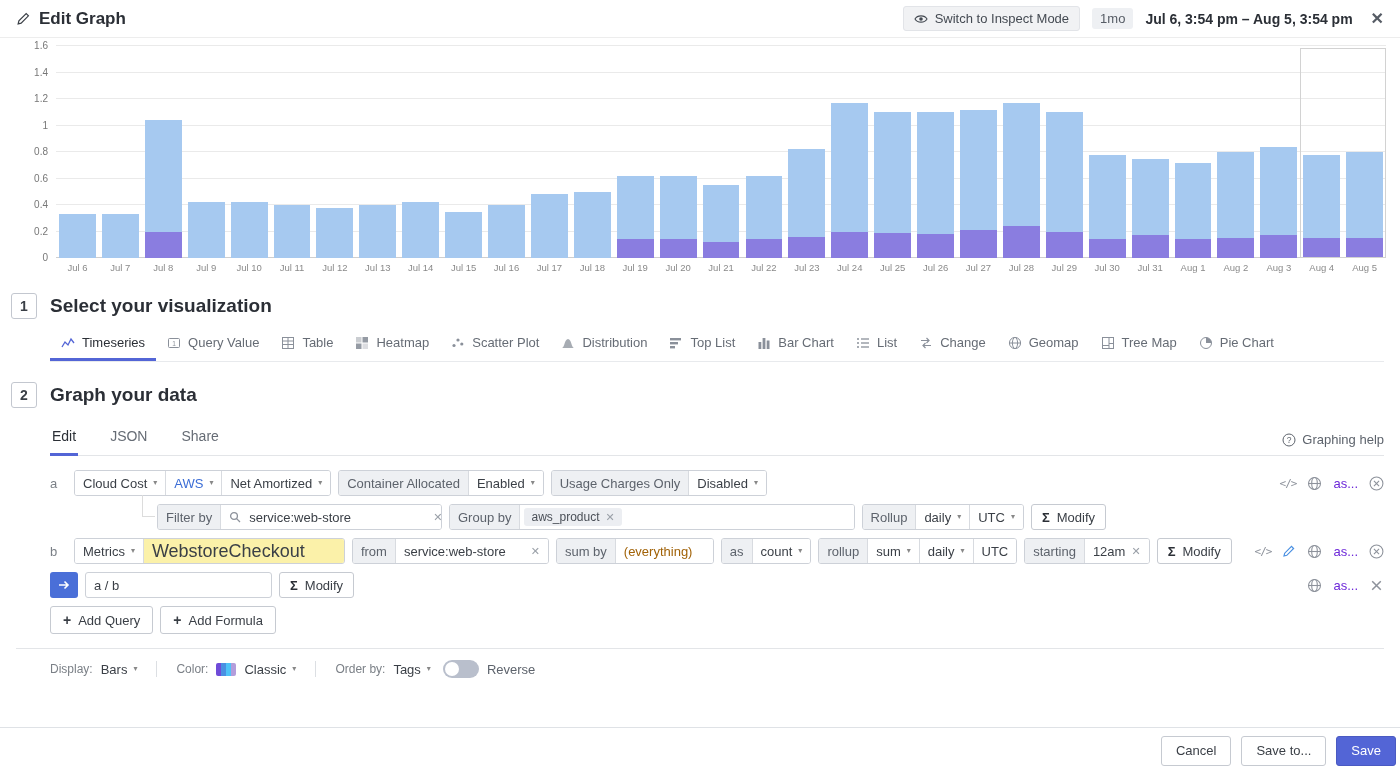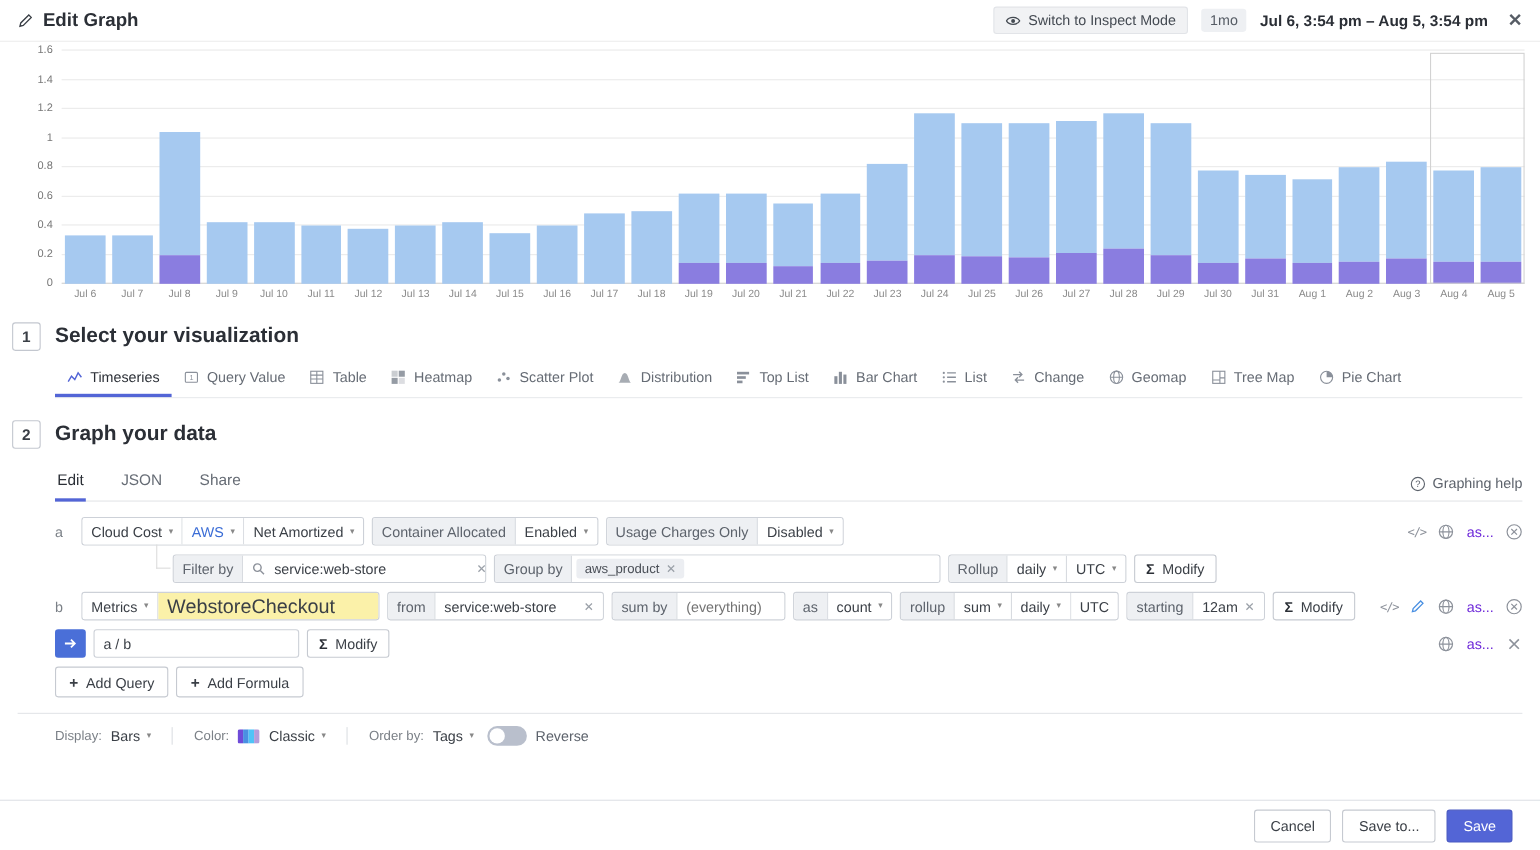--- a/index.html
+++ b/index.html
@@ -57,21 +57,21 @@
   .qrow { display:flex; align-items:center; gap:7px; min-height:26px; }
   .qletter { width:17px; flex:none; color:#7b8087; }
   .pill-group { display:flex; align-items:stretch; height:26px; border:1px solid #cdd1d8; border-radius:3px; background:#fff; overflow:hidden; flex:none; }
   .pg-seg { display:flex; align-items:center; gap:6px; padding:0 8px; color:#3a3f46; border-right:1px solid #d8dbe0; cursor:pointer; white-space:nowrap; background:#fff; }
   .pg-seg:last-child { border-right:none; }
   .pg-chip { background:#eef0f3; color:#5d636c; cursor:default; }
   .caret { font-size:8px; color:#888; line-height:1; }
   .blue-text { color:#3b6dd6; }
   .yellow-input { background:#fbf1a9; border:none; outline:none; font-family:inherit; font-size:18px; color:#3a3f46; padding:0 8px; width:200px; }
   .plain-input { border:none; outline:none; font-family:inherit; font-size:13px; color:#3a3f46; background:transparent; flex:1; min-width:0; }
-  .muted { color:#737373; }
+  .muted { color:#a16207; }
   .tag-x { color:#9aa0a8; font-size:11px; cursor:pointer; }
   .gtag { display:flex; align-items:center; gap:6px; background:#eceef2; border-radius:3px; padding:2px 7px; font-size:12px; color:#4a4f57; }
   .filter-row { margin-left:107px; position:relative; padding-right:278px; }
   .filter-row::before { content:''; position:absolute; left:-15px; top:-9px; width:12px; height:21px; border-left:1px solid #dcdcdc; border-bottom:1px solid #dcdcdc; }
   .search-seg { width:282px; }
   .groupby-group { flex:1; display:flex; }
   .groupby-box { flex:1; display:flex; align-items:center; padding:0 4px; }
   .modify-btn { height:26px; flex:none; display:flex; align-items:center; gap:7px; padding:0 10px; border:1px solid #c6cad1; border-radius:3px; background:#fff; color:#3a3f46; cursor:pointer; font-size:13px; font-family:inherit; }
   .sigma { font-weight:bold; font-size:13px; color:#2b2f36; }
   .row-icons { margin-left:auto; display:flex; align-items:center; gap:11px; flex:none; }
@@ -92,21 +92,21 @@
   .vsep { width:1px; height:16px; background:#dcdfe3; margin:0 11px; }
   .palette { display:flex; border-radius:2px; overflow:hidden; }
   .palette i { width:5px; height:13px; display:block; }
   .toggle { width:36px; height:18px; border-radius:9px; background:#b9bfcc; position:relative; cursor:pointer; margin-left:4px; }
   .toggle .knob { position:absolute; left:2px; top:2px; width:14px; height:14px; border-radius:50%; background:#fff; }
   .reverse-label { color:#5d636c; }
 
   .spacer { flex:1; }
 
   
-  .footer { flex:none; height:46px; border-top:1px solid #dfe2e6; display:flex; align-items:center; justify-content:flex-end; gap:10px; padding:0 25px; }
+  .footer { flex:none; height:46px; border-top:1px solid #dfe2e6; display:flex; align-items:center; justify-content:flex-end; gap:10px; padding:0 4px; }
   .btn { height:30px; padding:0 14px; border:1px solid #c6cad1; border-radius:3px; background:#fff; color:#3a3f46; font-size:13px; font-family:inherit; cursor:pointer; }
   .btn-primary { background:#5365d6; border-color:#4a5ac2; color:#fff; }
 
   svg { display:block; }
 </style>
 </head>
 <body>
 
 <div class="app">
 

